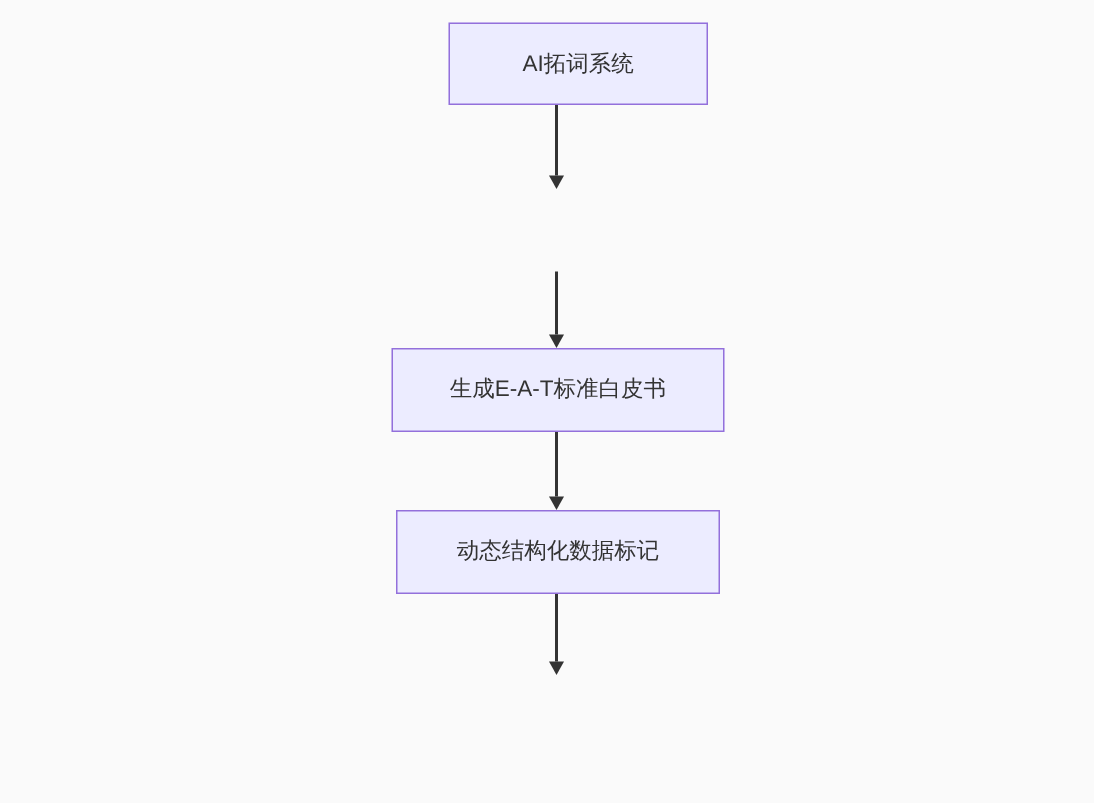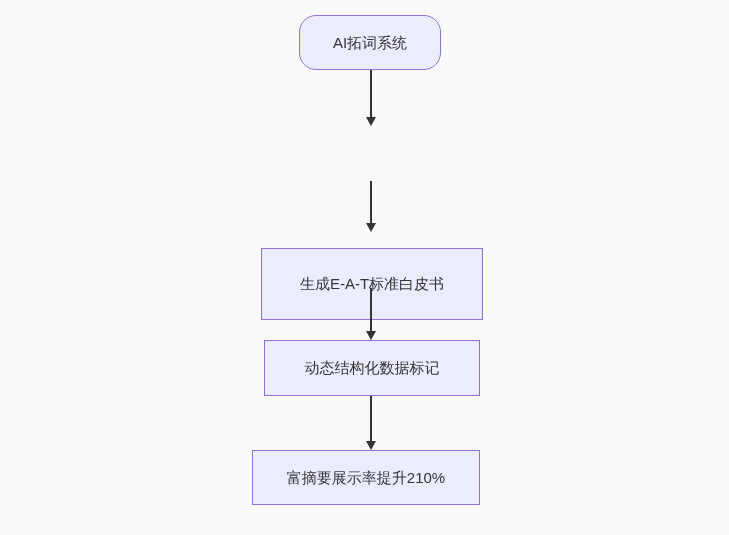--- a/index.html
+++ b/index.html
@@ -21,23 +21,23 @@
     background: #ECECFF;
     border: 1px solid #9370DB;
     color: #333333;
     font-size: 15px;
     display: flex;
     align-items: center;
     justify-content: center;
     text-align: center;
     line-height: 1.2;
   }
-  .node-1 { left: 299px; top: 15px;  width: 142px; height: 55px; border-radius: 17px; }
+  .node-1 { left: 299px; top: 15px;  width: 173px; height: 55px; }
   .node-2 { left: 274px; top: 126px; width: 193px; height: 55px; }
-  .node-3 { left: 261px; top: 232px; width: 222px; height: 72px; margin-top: 16px; }
+  .node-3 { left: 261px; top: 232px; width: 222px; height: 56px; }
   .node-4 { left: 264px; top: 340px; width: 216px; height: 56px; }
   .node-5 { left: 252px; top: 450px; width: 228px; height: 55px; }
 
   .arrow {
     position: absolute;
     left: 364px;
     width: 14px;
     display: flex;
     flex-direction: column;
     align-items: center;
@@ -90,17 +90,14 @@
 
   <div class="node node-4">
     <span>动态结构化数据标记</span>
   </div>
 
   <div class="arrow arrow-4">
     <div class="stem"></div>
     <div class="head"></div>
   </div>
 
-  <div class="node node-5">
-    <span>富摘要展示率提升210%</span>
-  </div>
 
 </div>
 
 </body></html>

